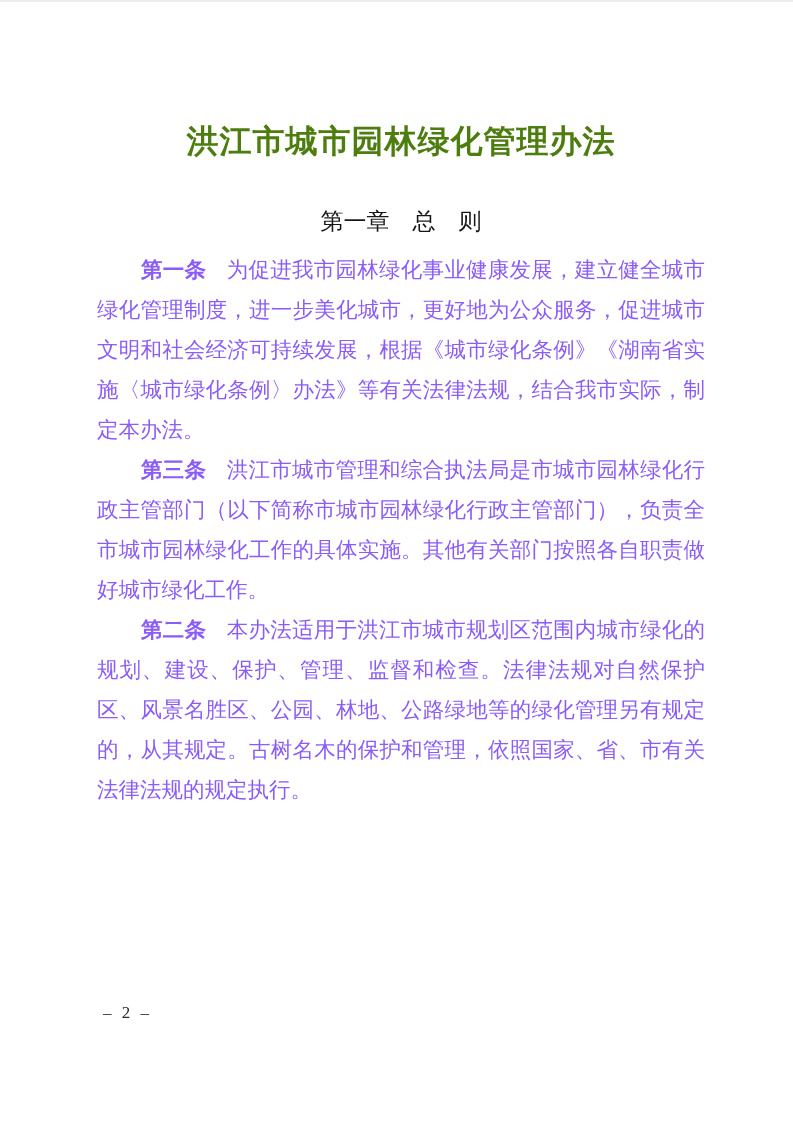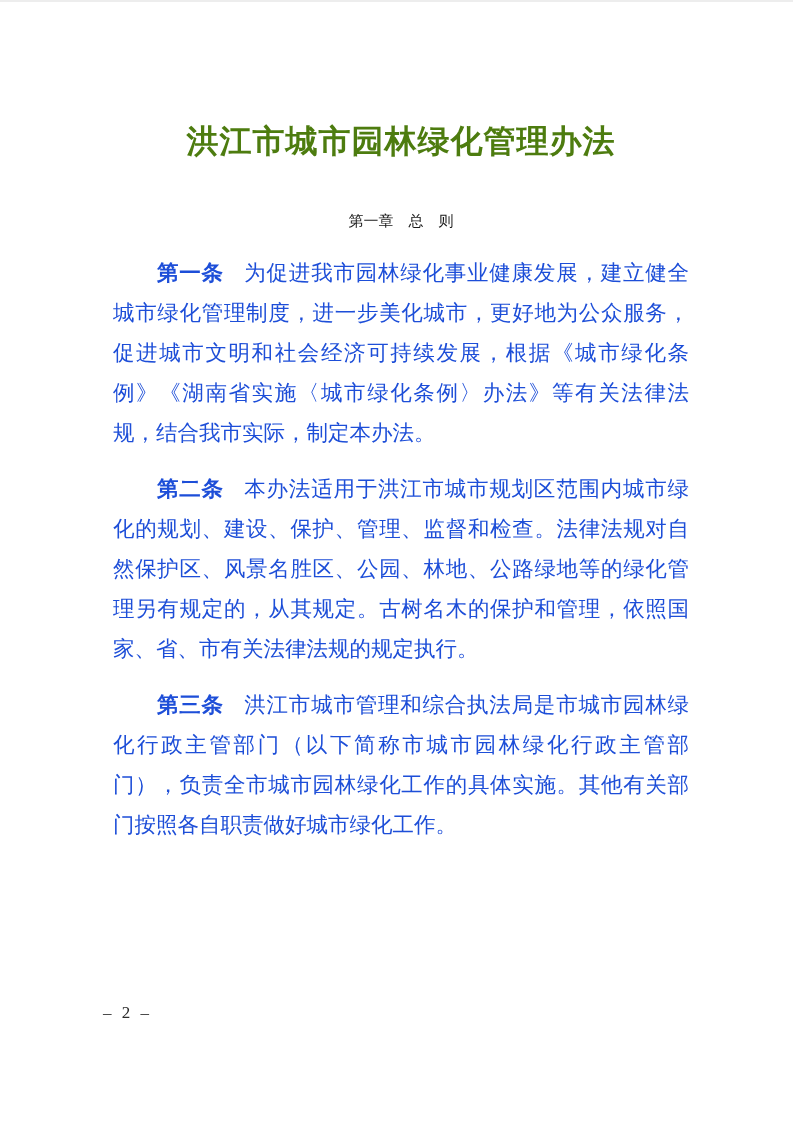--- a/index.html
+++ b/index.html
@@ -37,33 +37,33 @@
     text-align: center;
     font-size: 32px;
     font-weight: bold;
     line-height: 42px;
     letter-spacing: 1px;
     color: #4d7c0f;
   }
   .chapter {
     margin: 43px 0 13px 0;
     text-align: center;
-    font-size: 15px;
+    font-size: 23px;
     font-weight: normal;
     line-height: 32px;
     color: #161616;
   }
   .article {
-    margin: 16px;
+    margin: 0;
     font-size: 21.5px;
     line-height: 40px;
     text-align: justify;
     text-justify: inter-ideograph;
     text-indent: 2.05em;
-    color: #1d4ed8;
+    color: #8b5cf6;
   }
   .article .article-label {
     font-weight: bold;
     padding-right: 0.95em;
   }
   .page-number {
     position: absolute;
     left: 103px;
     top: 1003px;
     font-family: "Liberation Serif", "DejaVu Serif", serif;
@@ -78,20 +78,20 @@
 <div class="scan-edge"></div>
 
 <div class="page">
 
   <h1 class="doc-title">洪江市城市园林绿化管理办法</h1>
 
   <h2 class="chapter">第一章　总　则</h2>
 
   <p class="article"><span class="article-label">第一条</span><span>为促进我市园林绿化事业健康发展，建立健全城市绿化管理制度，进一步美化城市，更好地为公众服务，促进城市文明和社会经济可持续发展，根据《城市绿化条例》《湖南省实施〈城市绿化条例〉办法》等有关法律法规，结合我市实际，制定本办法。</span></p>
 
+  <p class="article"><span class="article-label">第三条</span><span>洪江市城市管理和综合执法局是市城市园林绿化行政主管部门（以下简称市城市园林绿化行政主管部门），负责全市城市园林绿化工作的具体实施。其他有关部门按照各自职责做好城市绿化工作。</span></p>
+
   <p class="article"><span class="article-label">第二条</span><span>本办法适用于洪江市城市规划区范围内城市绿化的规划、建设、保护、管理、监督和检查。法律法规对自然保护区、风景名胜区、公园、林地、公路绿地等的绿化管理另有规定的，从其规定。古树名木的保护和管理，依照国家、省、市有关法律法规的规定执行。</span></p>
-
-  <p class="article"><span class="article-label">第三条</span><span>洪江市城市管理和综合执法局是市城市园林绿化行政主管部门（以下简称市城市园林绿化行政主管部门），负责全市城市园林绿化工作的具体实施。其他有关部门按照各自职责做好城市绿化工作。</span></p>
 
 
   <div class="page-number">– 2 –</div>
 
 </div>
 
 </body></html>

